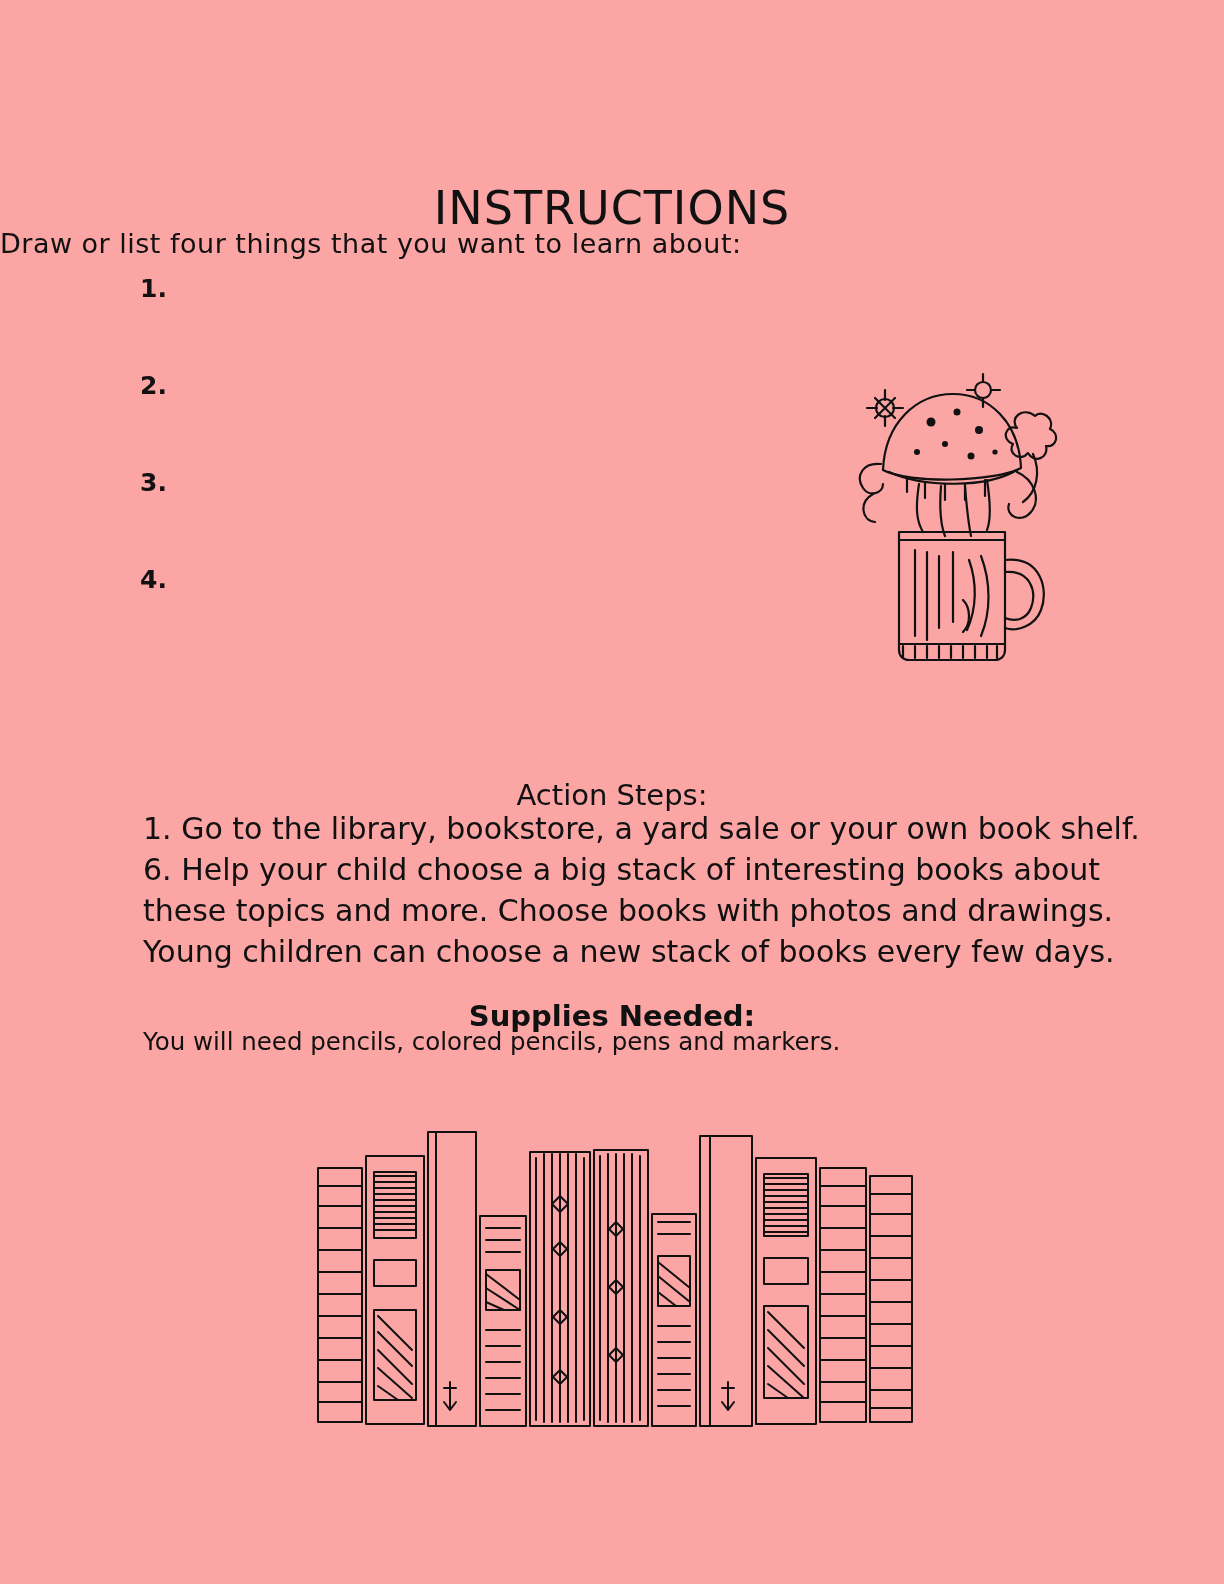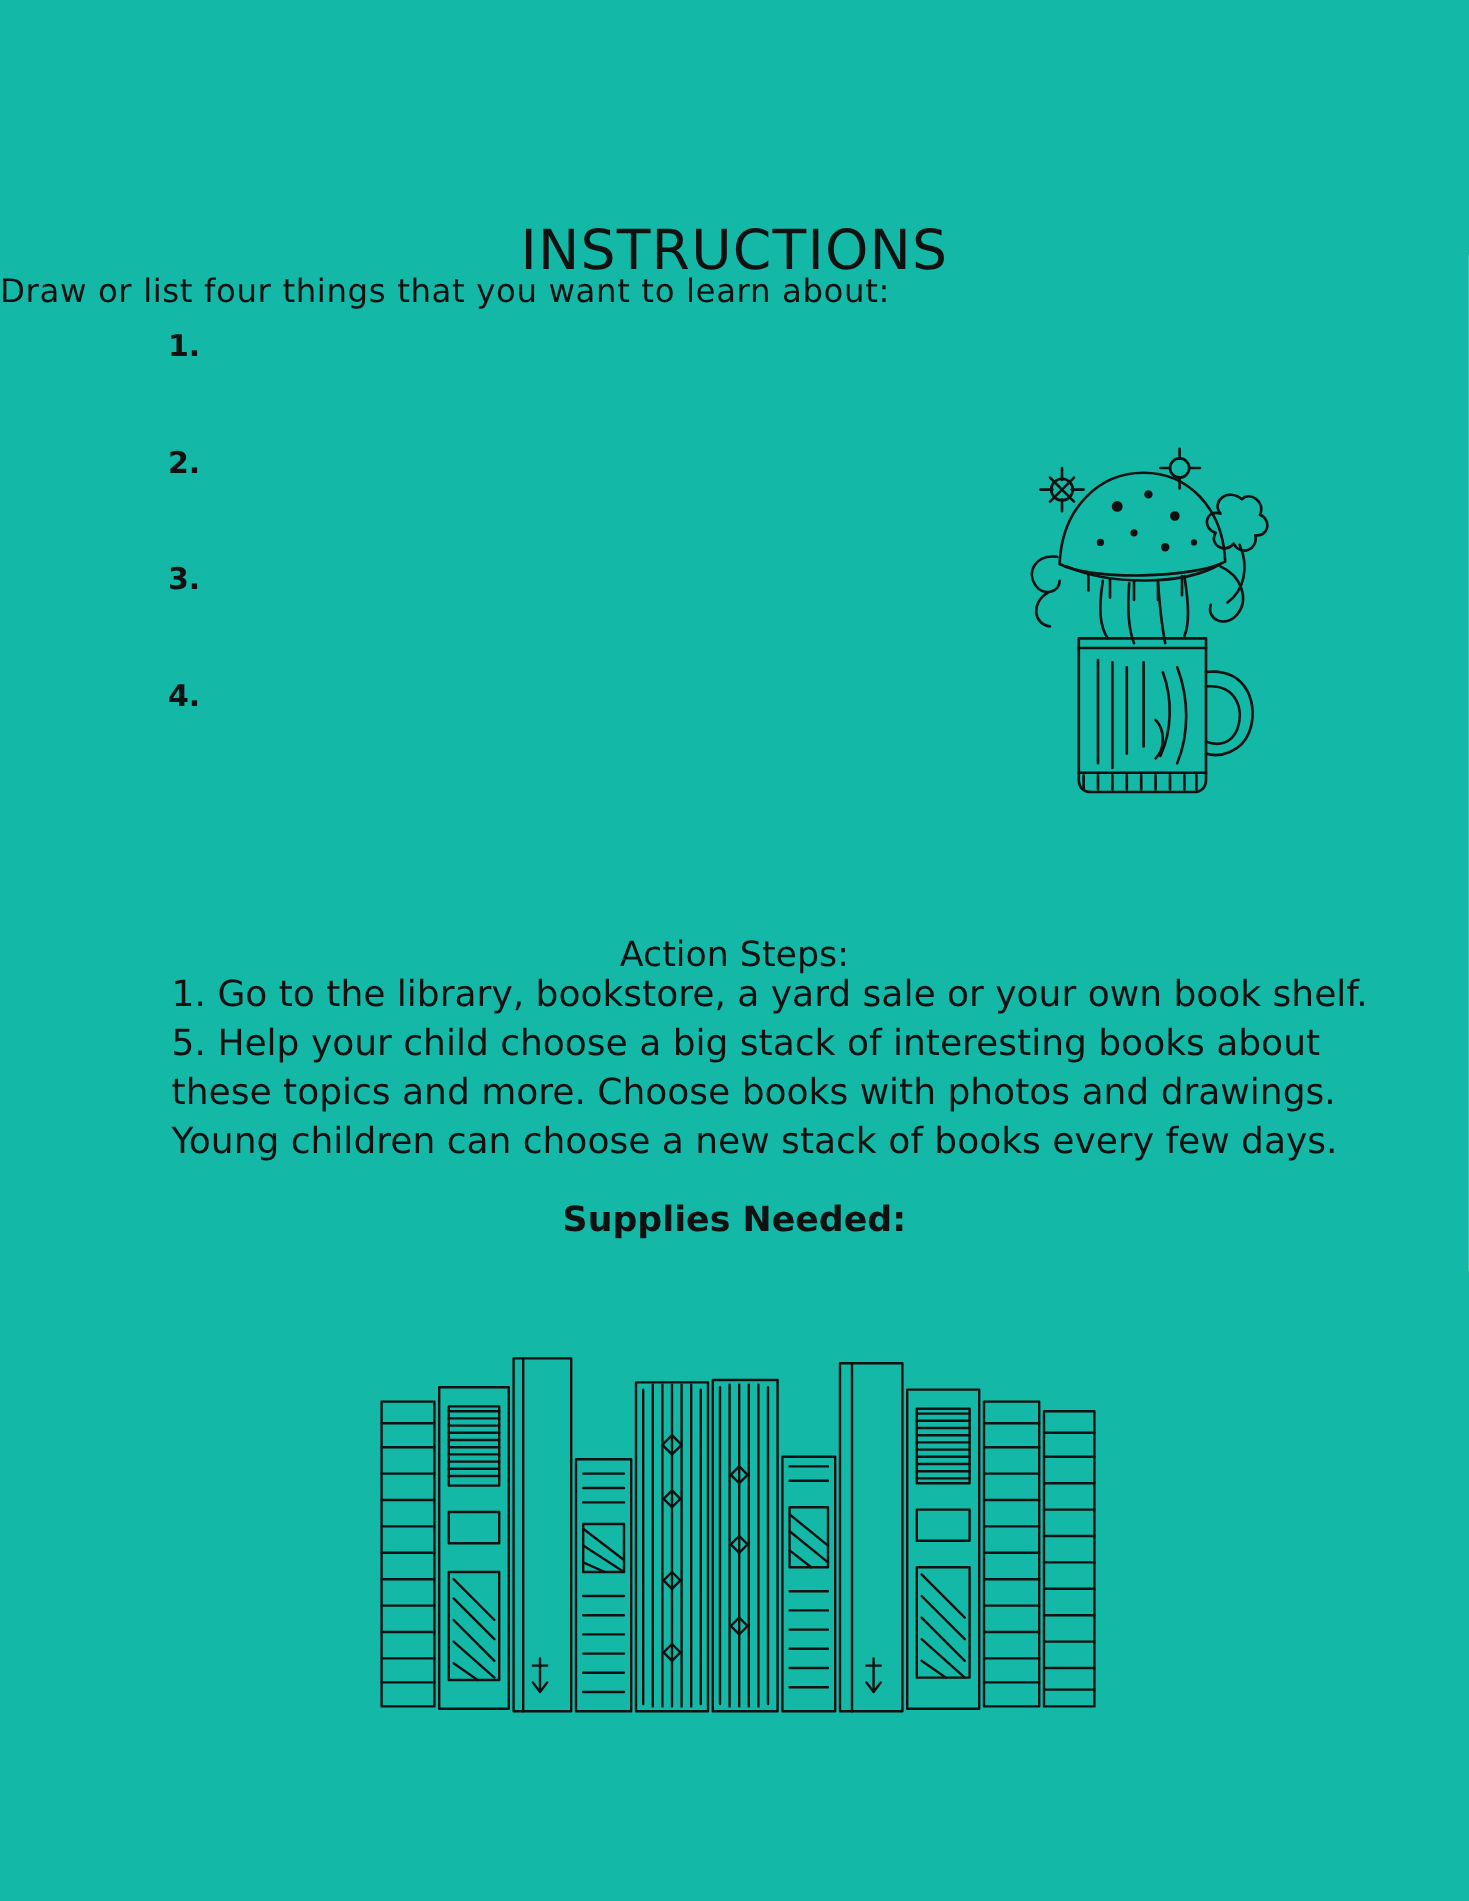--- a/index.html
+++ b/index.html
@@ -12,21 +12,21 @@
     height: 1584px;
     position: relative;
     font-family: "DejaVu Sans", sans-serif;
     color: #111111;
     overflow: hidden;
   }
 
   .page {
     position: absolute;
     inset: 0;
-    background: #14b8a6;
+    background: #fca5a5;
   }
 
   .title {
     position: absolute;
     top: 150px;
     left: 0;
     width: 100%;
     text-align: center;
     font-size: 46px;
     font-weight: 400;
@@ -185,25 +185,26 @@
 
       <path d="M58 286 L58 298 M70 286 L70 298 M82 286 L82 298 M94 286 L94 298 M106 286 L106 298 M118 286 L118 298 M130 286 L130 298 M142 286 L142 298 M152 286 L152 298"></path>
       <path d="M54 284 L160 284"></path>
     </svg>
   </div>
 
   <h2 class="action-heading">Action Steps:</h2>
 
   <div class="action-body">
     <p>1. Go to the library, bookstore, a yard sale or your own book shelf.</p>
-    <p>5. Help your child choose a big stack of interesting books  about these topics and more.  Choose books with photos and drawings. Young children can choose a new stack of books every  few days.</p>
+    <p>6. Help your child choose a big stack of interesting books  about these topics and more.  Choose books with photos and drawings. Young children can choose a new stack of books every  few days.</p>
   </div>
 
   <h2 class="supplies-heading">Supplies Needed:</h2>
 
+  <div class="supplies-body">You will need pencils, colored pencils, pens and markers.</div>
 
   <div class="books-art">
     <svg viewBox="0 0 630 330" width="630" height="330" fill="none" stroke="#111111" stroke-width="2" stroke-linecap="round" stroke-linejoin="round">
 
       <path d="M18 58 L62 58 L62 312 L18 312 Z"></path>
       <path d="M18 76 L62 76 M18 96 L62 96 M18 118 L62 118 M18 140 L62 140 M18 162 L62 162 M18 184 L62 184 M18 206 L62 206 M18 228 L62 228 M18 250 L62 250 M18 272 L62 272 M18 292 L62 292"></path>
 
       <path d="M66 46 L124 46 L124 314 L66 314 Z"></path>
       <path d="M74 62 L116 62 L116 128 L74 128 Z"></path>
       <path d="M74 66 L116 66 M74 72 L116 72 M74 78 L116 78 M74 84 L116 84 M74 90 L116 90 M74 96 L116 96 M74 102 L116 102 M74 108 L116 108 M74 114 L116 114 M74 120 L116 120"></path>

